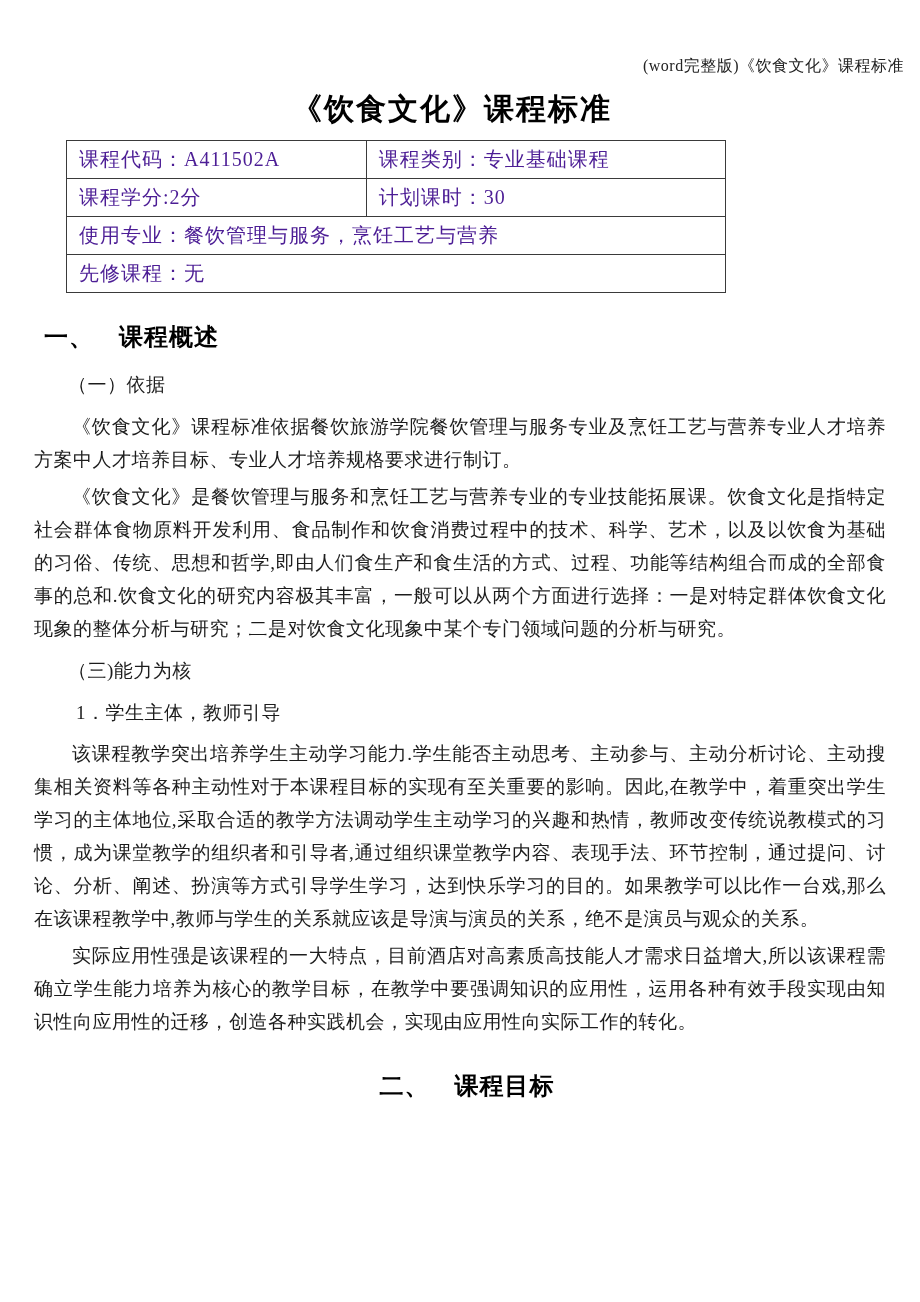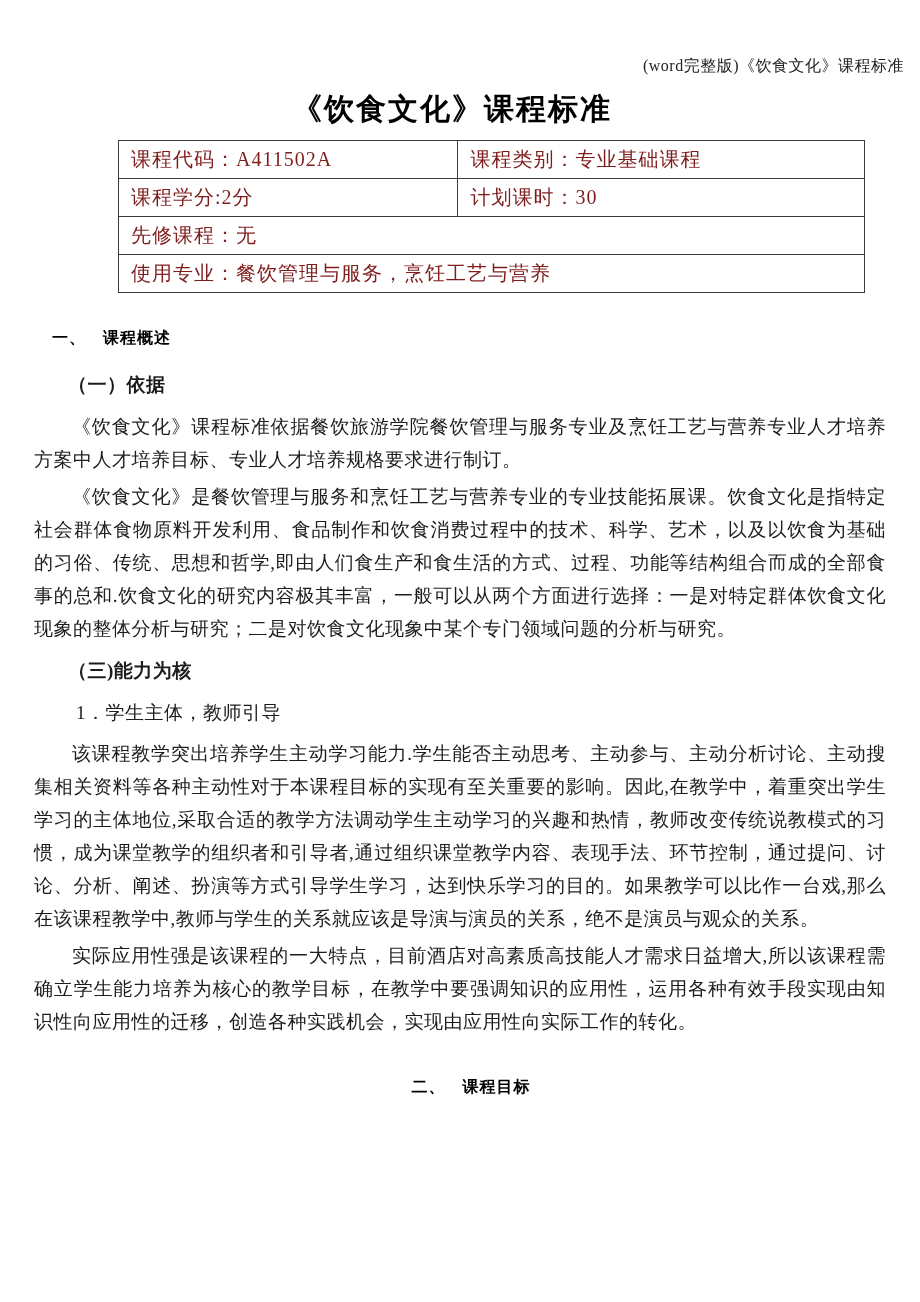--- a/index.html
+++ b/index.html
@@ -24,52 +24,51 @@
   .doc-title {
     margin: 12px 16px 10px 0;
     text-align: center;
     font-family: "Liberation Sans", sans-serif;
     font-size: 30px;
     font-weight: bold;
     letter-spacing: 2px;
     color: #000000;
   }
   table.info-table {
-    width: 747px;
-    margin-left: 118px;
+    width: 660px;
+    margin-left: 66px;
     border-collapse: collapse;
     table-layout: fixed;
     font-size: 20px;
-    color: #7f1d1d;
+    color: #4c1d95;
   }
   table.info-table td {
     border: 1px solid #3a3a3a;
     height: 38px;
     padding: 2px 12px;
     vertical-align: middle;
     letter-spacing: 1px;
   }
   td.col-left { width: 45.5%; }
   .content {
     padding: 0 30px;
     font-size: 19px;
     line-height: 33px;
     letter-spacing: 0.5px;
   }
   .section-heading {
-    margin: 28px 0 14px 22px;
-    font-size: 16px;
+    margin: 28px 0 14px 14px;
+    font-size: 24px;
     font-weight: bold;
     letter-spacing: 1px;
     color: #000000;
   }
   .sub-heading {
     margin: 9px 0;
     text-indent: 2em;
-    font-weight: bold;
   }
   .num-item {
     margin: 8px;
     text-indent: 2em;
   }
   .para {
     margin: 4px;
     text-indent: 2em;
     text-align: justify;
   }
@@ -88,24 +87,24 @@
     <tbody>
       <tr>
         <td class="col-left">课程代码：A411502A</td>
         <td>课程类别：专业基础课程</td>
       </tr>
       <tr>
         <td class="col-left">课程学分:2分</td>
         <td>计划课时：30</td>
       </tr>
       <tr>
-        <td colspan="2">先修课程：无</td>
+        <td colspan="2">使用专业：餐饮管理与服务，烹饪工艺与营养</td>
       </tr>
       <tr>
-        <td colspan="2">使用专业：餐饮管理与服务，烹饪工艺与营养</td>
+        <td colspan="2">先修课程：无</td>
       </tr>
     </tbody>
   </table>
 
   <div class="content">
 
     <div class="section-heading">一、　课程概述</div>
 
     <p class="sub-heading">（一）依据</p>
 

